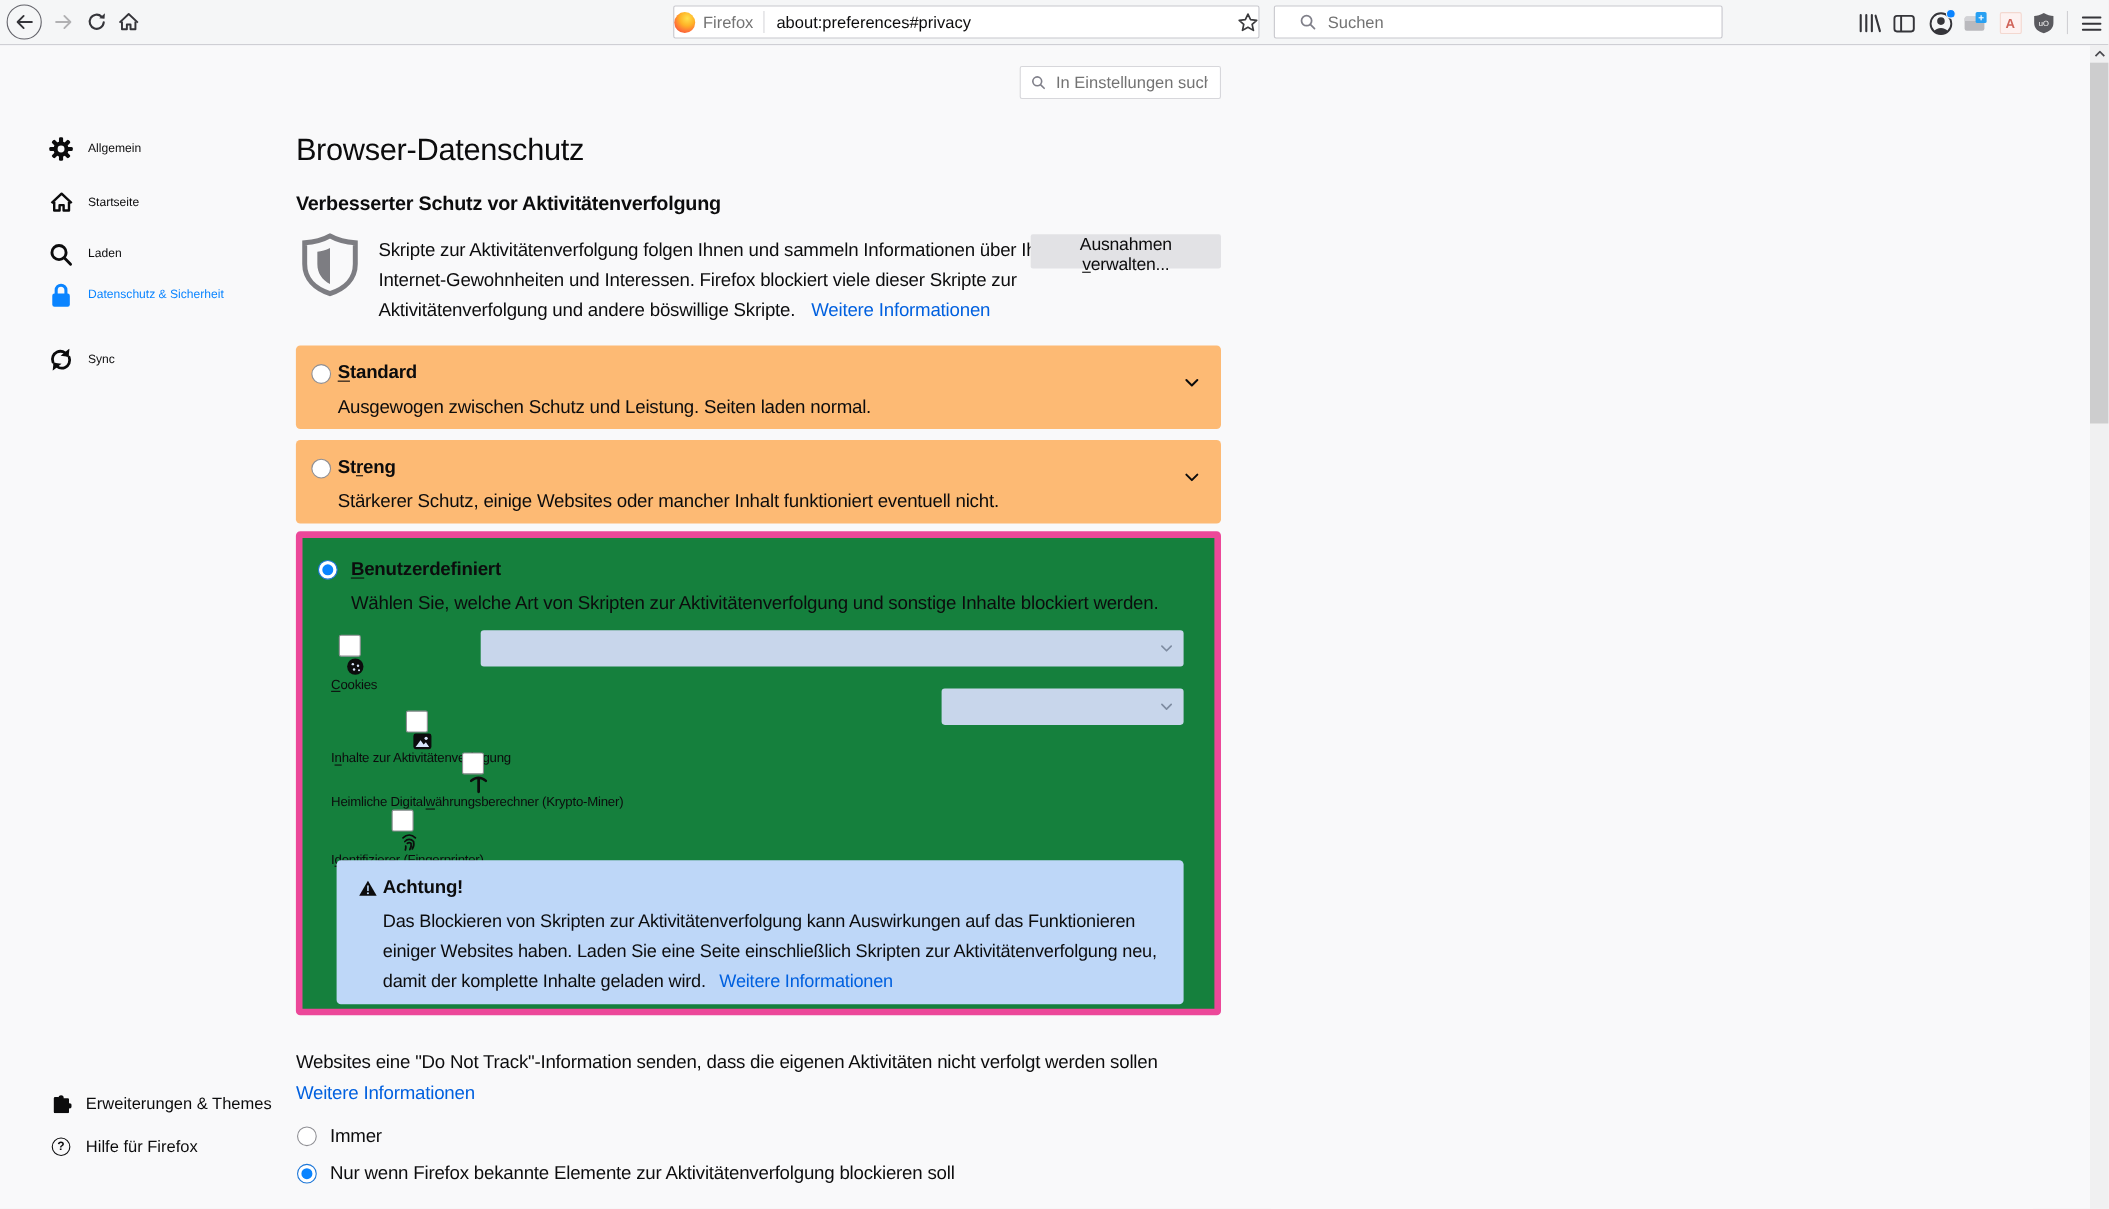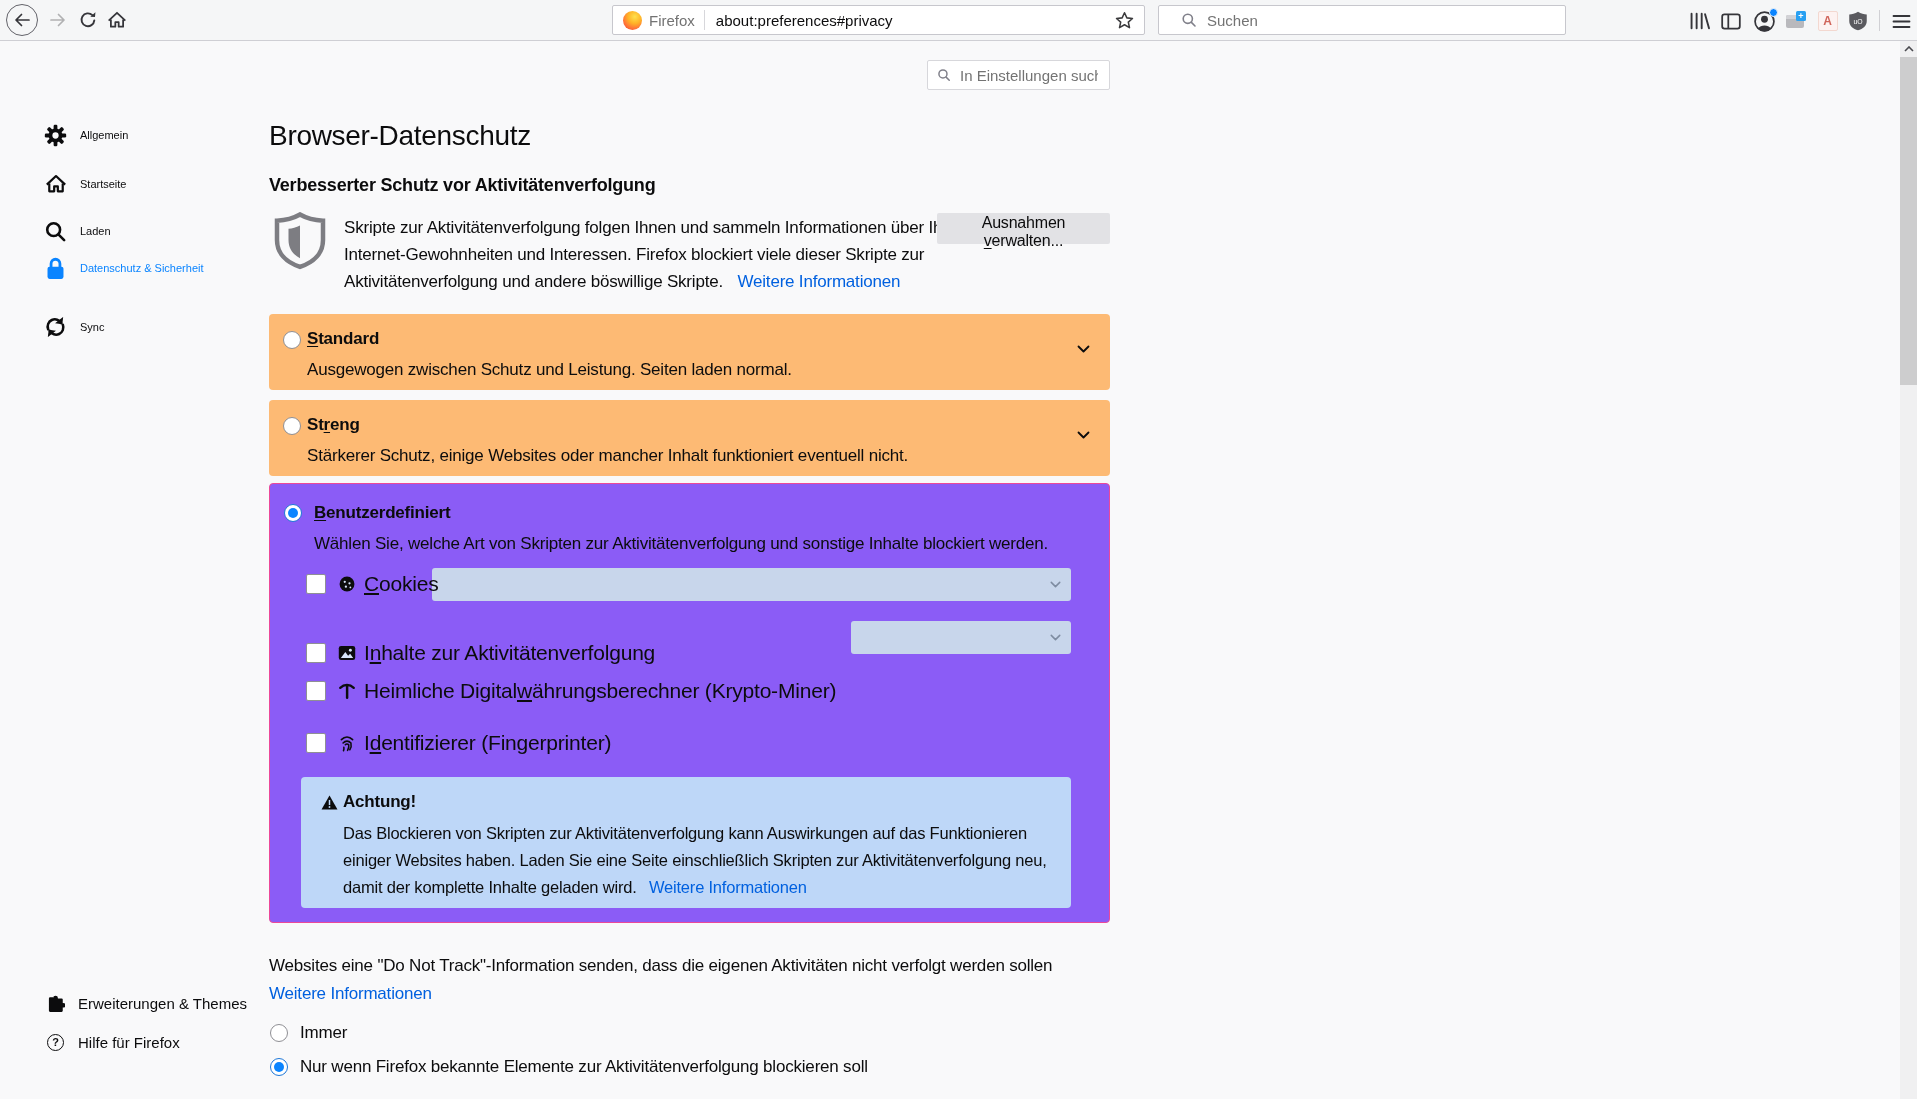--- a/index.html
+++ b/index.html
@@ -29,29 +29,29 @@
   .sf { position:absolute; left:46px; display:flex; align-items:center; gap:13px; font-size:15px; cursor:pointer; }
   .sf .ic { width:19px; height:18px; display:flex; align-items:center; justify-content:center; flex:none; }
   .hlp { width:17px; height:17px; border:1.5px solid #0c0c0d; border-radius:50%; font-size:11px; font-weight:700; display:flex; align-items:center; justify-content:center; }
 
   
   .main-text { font-size:17px; letter-spacing:-0.2px; }
   .link { color:#0060df; text-decoration:none; cursor:pointer; }
   .ak { text-decoration:underline; text-underline-offset:2px; }
 
   .optbox { position:absolute; left:269px; width:841px; background:#fdba74; border-radius:4px; }
-  .optbox.sel { background:#8b5cf6; border:1px solid #ec4899; }
+  .optbox.sel { background:#15803d; border:6px solid #ec4899; }
   .radio { display:inline-block; width:18px; height:18px; border-radius:50%; border:1px solid #8f8f94; background:#fff; flex:none; position:relative; }
   .radio.on { border-color:#1d77d8; }
   .radio.on::after { content:""; position:absolute; left:3px; top:3px; width:10px; height:10px; border-radius:50%; background:#0a84ff; }
   .chk { display:inline-block; width:20px; height:20px; border:1px solid #8f8f94; border-radius:2px; background:#fff; flex:none; }
   .opt-t { position:absolute; font-size:17px; font-weight:700; letter-spacing:-0.2px; }
   .opt-d { position:absolute; font-size:17px; letter-spacing:-0.2px; }
   .chev { position:absolute; cursor:pointer; }
-  .chkrow { position:absolute; left:36px; display:flex; align-items:center; height:24px; font-size:21px; letter-spacing:-0.2px; }
+  .chkrow { position:absolute; left:18px; display:flex; align-items:center; height:24px; font-size:12px; letter-spacing:-0.2px;flex-direction:column; }
   .chkrow .cic { margin-left:11px; width:19px; display:flex; justify-content:center; }
   .chkrow .clb { margin-left:8px; }
   .dd { position:absolute; background:#c8d6eb; border-radius:3px; display:flex; align-items:center; justify-content:flex-end; padding-right:10px; cursor:pointer; }
   .warn { position:absolute; left:31px; top:293px; width:770px; height:131px; background:#bed7f8; border-radius:4px; }
   .dntrow { position:absolute; left:270px; display:flex; align-items:center; gap:12px; font-size:17px; letter-spacing:-0.2px; }
 </style>
 </head>
 <body>
 
 <div id="app">
@@ -73,21 +73,21 @@
           <path d="M14.6 1 14.2 5.4 10 5Z" fill="#35353a"></path>
         </svg>
     </button>
     <button class="tbtn" style="left:104px;top:9px;width:26px;height:22px;">
       <svg width="20" height="18" viewBox="0 0 18 16" fill="none" stroke="#35353a" stroke-width="1.6" stroke-linejoin="round">
           <path d="M1.5 8.5 9 1.5l7.5 7"></path>
           <path d="M3.5 7.5V14h4v-4h3v4h4V7.5"></path>
         </svg>
     </button>
 
-    <div class="field" style="position:absolute;left:612px;top:5px;width:533px;height:30px;padding:0 10px;gap:9px;">
+    <div class="field" style="position:absolute;left:612px;top:5px;width:533px;height:30px;padding:0 0;gap:9px;">
       <span class="ffchip">
         <span class="fflogo"></span>
         <span class="chiptext">Firefox</span>
       </span>
       <input class="fld-input" style="flex: 1 1 0%;" value="about:preferences#privacy">
       <span style="display:flex;">
         <svg width="19" height="19" viewBox="0 0 16 16" fill="none" stroke="#3b3b3d" stroke-width="1.3" stroke-linejoin="round">
             <path d="M8 1.5 10 5.8 14.7 6.3 11.2 9.4 12.2 14 8 11.6 3.8 14 4.8 9.4 1.3 6.3 6 5.8Z"></path>
           </svg>
       </span>

